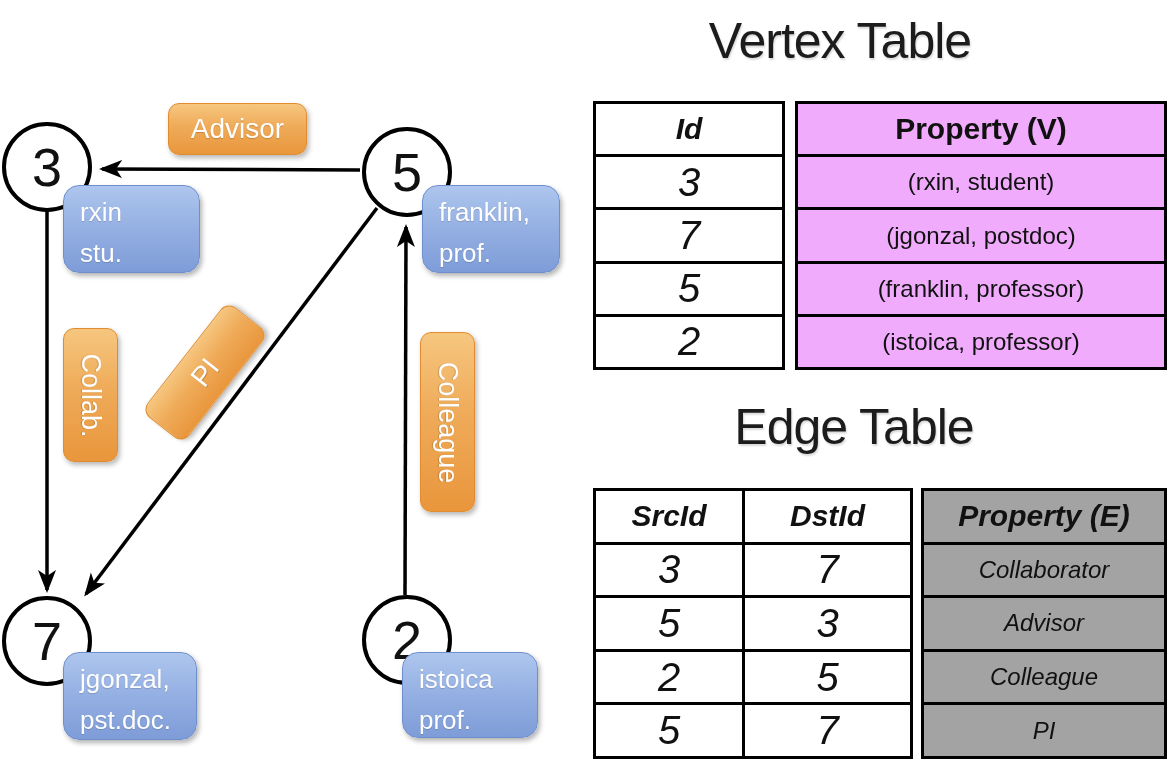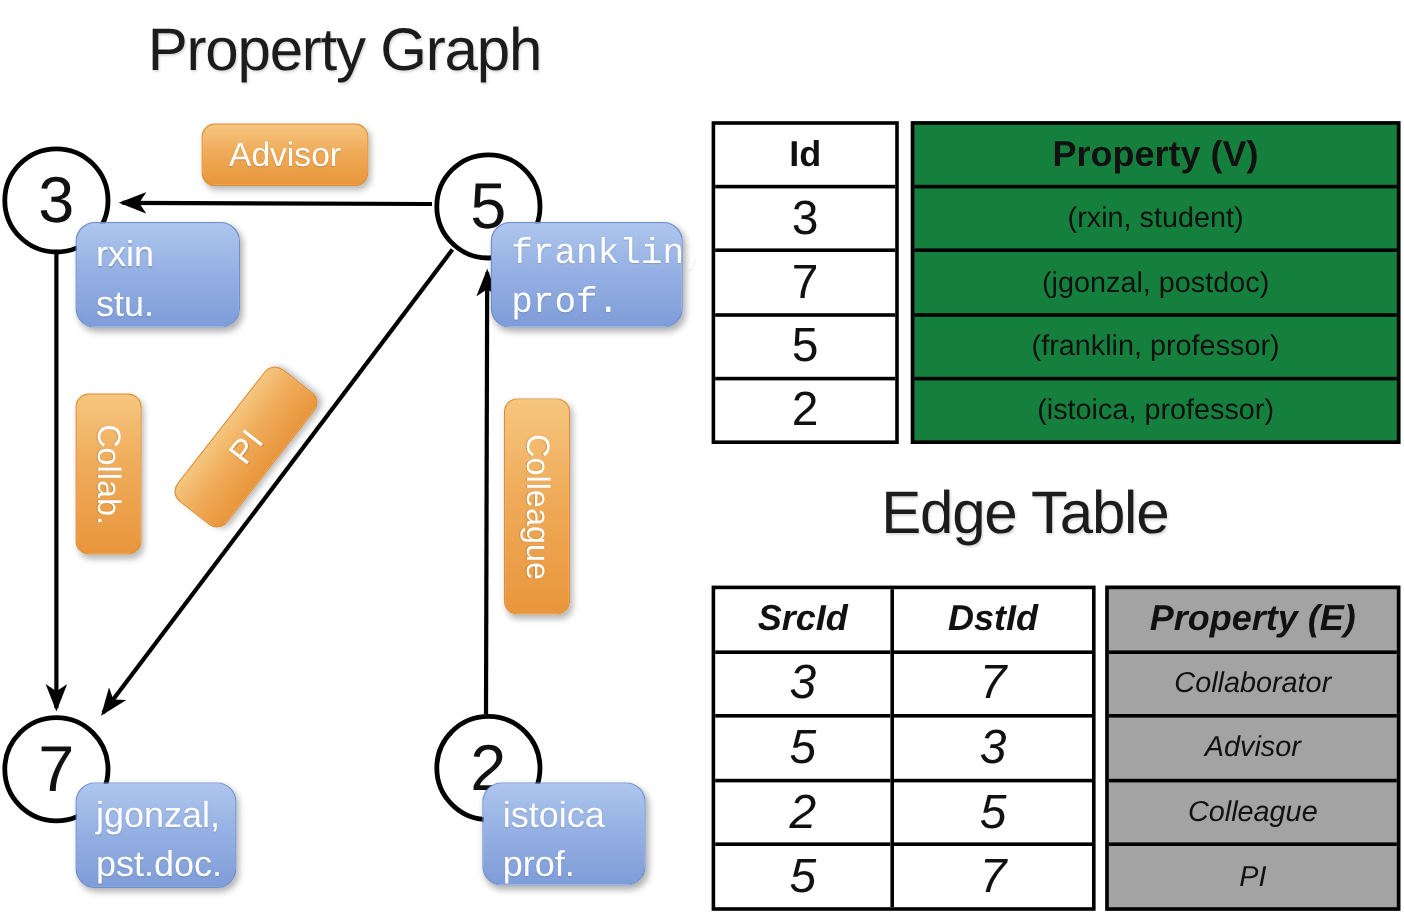--- a/index.html
+++ b/index.html
@@ -19,63 +19,63 @@
                    display:flex; align-items:center; justify-content:center;
                    font-size:54px; color:#111; }
   #vertex-3 { left:2px;   top:122px; }
   #vertex-5 { left:362px; top:127px; }
   #vertex-7 { left:2px;   top:596px; }
   #vertex-2 { left:362px; top:595px; }
 
   .vertex-label { position:absolute; box-sizing:border-box; border-radius:16px;
                   background:linear-gradient(180deg,#aec6ee 0%, #96b1e3 45%, #7e9cd8 100%);
                   border:1px solid #6e8fcd; box-shadow:2px 3px 5px rgba(0,0,0,0.30);
-                  color:#fff; font-size:30px; line-height:41px; padding:6px 0 0 16px;
+                  color:#fff; font-size:26px; line-height:41px; padding:6px 0 0 16px;
                   text-shadow:0 1px 1px rgba(0,0,0,0.15); }
   #label-rxin     { left:63px;  top:185px; width:137px; height:88px; }
-  #label-franklin { left:409px; top:185px; width:160px; height:88px;font-family:Liberation Mono, monospace; }
+  #label-franklin { left:422px; top:185px; width:138px; height:88px; }
   #label-jgonzal  { left:63px;  top:652px; width:134px; height:88px; }
   #label-istoica  { left:402px; top:652px; width:136px; height:86px; }
 
   .edge-label { position:absolute; box-sizing:border-box; border-radius:11px;
                 background:linear-gradient(180deg,#f6c67f 0%, #efab59 45%, #e9963c 100%);
                 border:1px solid #e08c2f; box-shadow:2px 3px 5px rgba(0,0,0,0.28);
                 color:#fff; display:flex; align-items:center; justify-content:center;
                 font-size:28px; text-shadow:0 1px 1px rgba(0,0,0,0.18); }
   #label-advisor   { left:168px; top:103px; width:139px; height:52px; }
   #label-collab    { left:63px;  top:328px; width:55px;  height:134px; font-size:27px; }
   #label-colleague { left:420px; top:332px; width:55px;  height:180px; font-size:27px; }
   #label-pi        { left:135px; top:346px; width:140px; height:53px; transform:rotate(-52deg); }
   .vtext { transform:rotate(90deg); white-space:nowrap; }
 
   
   .dtable { position:absolute; display:flex; }
   #vertex-table { left:593px; top:101px; width:574px; height:269px; gap:10px; }
   #edge-table   { left:593px; top:488px; width:574px; height:271px; gap:8px;font-style:italic; }
   .tgroup { box-sizing:border-box; border:3px solid #000; background:#fff;
             display:flex; flex-direction:column; }
-  #vt-id-group   { width:156px; }
-  #vt-prop-group { flex:1; background:#15803d; }
+  #vt-id-group   { width:192px;font-style:italic; }
+  #vt-prop-group { flex:1; background:#f0abfc; }
   #et-ids-group  { width:320px; flex-direction:row; }
   #et-prop-group { flex:1; background:#a3a3a3; }
   .tcol { display:flex; flex-direction:column; flex:1; }
   .tcol + .tcol { border-left:3px solid #000; }
   #et-srcid-col { flex:0 0 146px; }
   .cell { flex:1; display:flex; align-items:center; justify-content:center;
           font-size:24px; color:#111; white-space:nowrap; }
   .cell + .cell { border-top:3px solid #000; }
   .cell.header { font-weight:bold; font-size:30px; }
   .cell.num { font-size:40px; }
 </style>
 </head>
 <body>
 
 <div class="stage">
 
-  <div class="big-title" id="graph-title">Property Graph</div>
+  <div class="big-title" id="vertex-title">Vertex Table</div>
   <div class="big-title" id="edge-title">Edge Table</div>
 
   <svg class="edges" width="585" height="760" viewBox="0 0 585 760">
     <defs>
       <marker id="arr" markerUnits="userSpaceOnUse" markerWidth="26" markerHeight="20" refX="20" refY="9" orient="auto">
         <path d="M0,0 L23,9 L0,18 L6,9 Z" fill="#000"></path>
       </marker>
     </defs>
     <line x1="360" y1="170" x2="102" y2="169" stroke="#000" stroke-width="3.5" marker-end="url(#arr)"></line>
     <line x1="47" y1="211" x2="47" y2="590" stroke="#000" stroke-width="3.5" marker-end="url(#arr)"></line>

